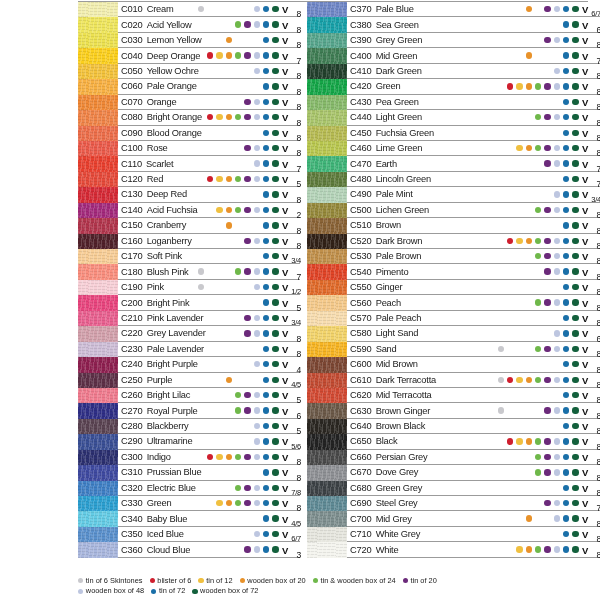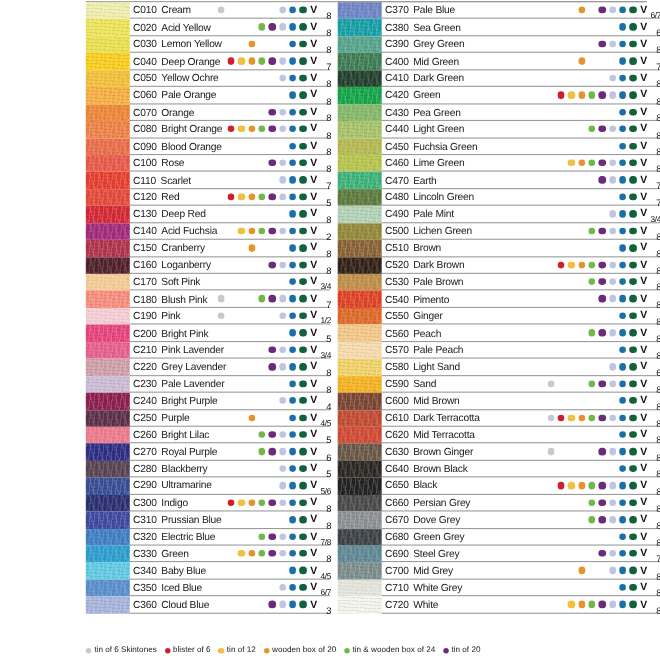--- a/index.html
+++ b/index.html
@@ -2342,14 +2342,24 @@
         </span><span class="litem">
           <span class="ldot" style="background: rgb(232, 146, 42);"></span>
           <span>wooden box of 20</span>
         </span><span class="litem">
           <span class="ldot" style="background: rgb(111, 184, 74);"></span>
           <span>tin &amp; wooden box of 24</span>
         </span><span class="litem">
           <span class="ldot" style="background: rgb(107, 42, 122);"></span>
           <span>tin of 20</span>
         </span></div>
+      <div class="lrow"><span class="litem">
+          <span class="ldot" style="background: rgb(189, 198, 224);"></span>
+          <span>wooden box of 48</span>
+        </span><span class="litem">
+          <span class="ldot" style="background: rgb(26, 111, 168);"></span>
+          <span>tin of 72</span>
+        </span><span class="litem">
+          <span class="ldot" style="background: rgb(19, 96, 60);"></span>
+          <span>wooden box of 72</span>
+        </span></div>
     </div>
 </div>
 
 </body></html>

